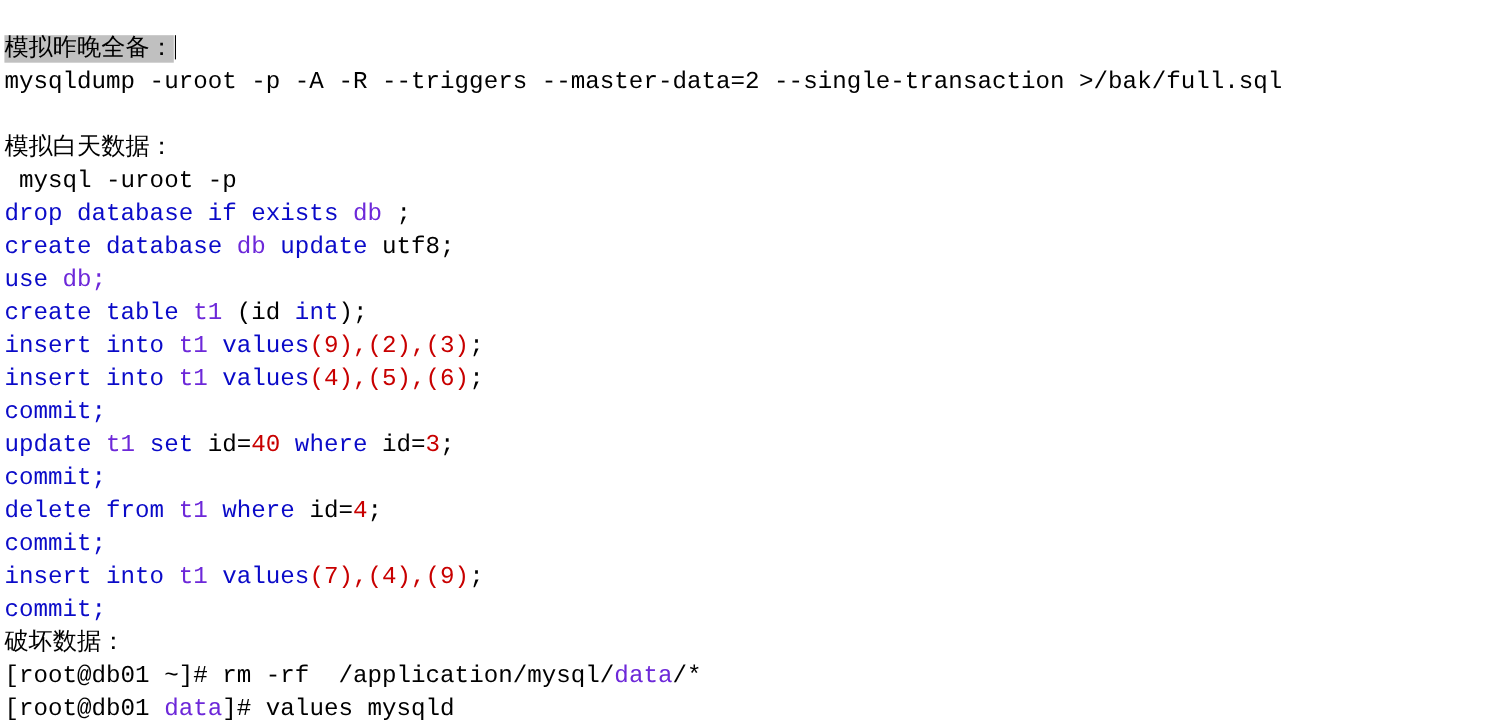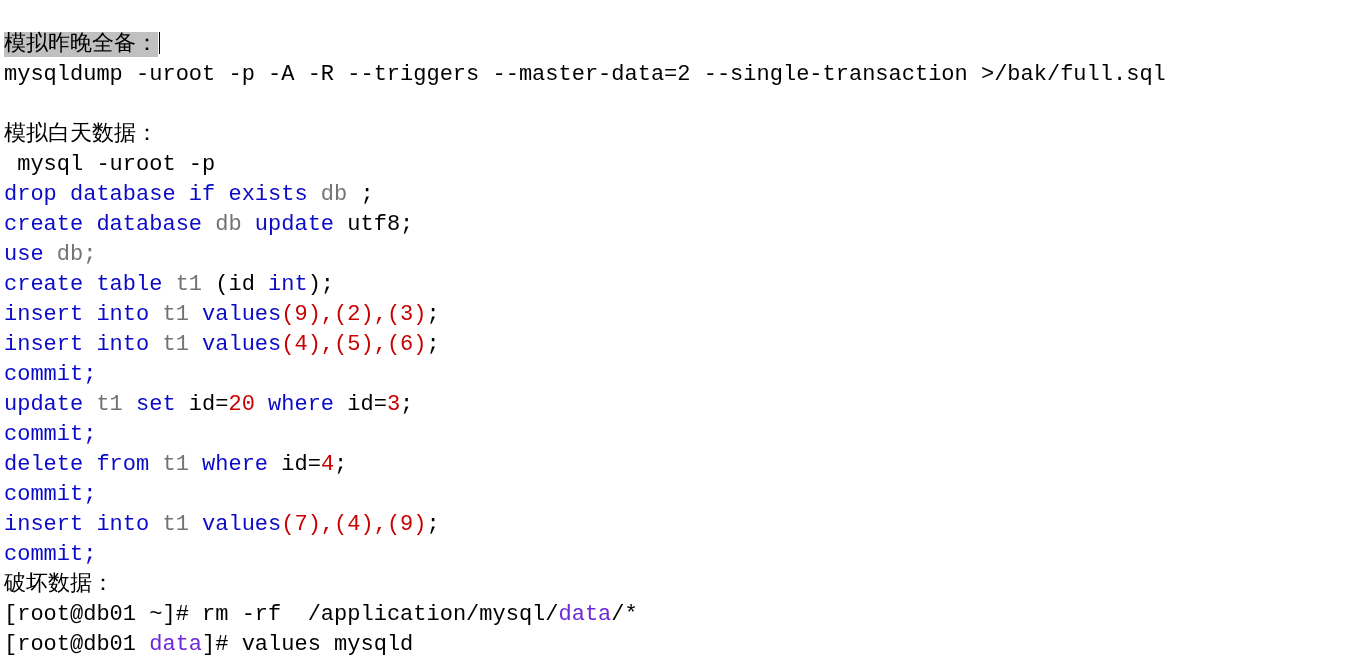--- a/index.html
+++ b/index.html
@@ -15,41 +15,41 @@
   }
   .hl{background:#c0c0c0;} 
   .cursor{
     display:inline-block;
     width:1px;height:22px;
     background:#000;
     vertical-align:text-top;
     margin-left:1px;
   }
   .kw{color:#0a0ac8;margin-top:12px;}   
-  .id{color:#737373;margin-top:32px;}      
+  .id{color:#6d28d9;margin-top:32px;}      
   .nm{color:#c80000;}   
   .pk{color:#6d28d9;}      
 </style>
 </head>
 <body>
 
 <div class="editor">
 <span class="hl">模拟昨晚全备：</span><span class="cursor"></span>
 <span>mysqldump -uroot -p -A -R --triggers --master-data=2 --single-transaction &gt;/bak/full.sql</span>
 
 <span>模拟白天数据：</span>
 <span> mysql -uroot -p</span>
 <span><span class="kw">drop database if exists</span> <span class="id">db</span><span> ;</span></span>
 <span><span class="kw">create database</span> <span class="id">db</span> <span class="kw">update</span> <span>utf8;</span></span>
 <span><span class="kw">use</span> <span class="id">db;</span></span>
 <span><span class="kw">create table</span> <span class="id">t1</span> <span>(id </span><span class="kw">int</span><span>);</span></span>
 <span><span class="kw">insert into</span> <span class="id">t1</span> <span class="kw">values</span><span class="nm">(9),(2),(3)</span><span>;</span></span>
 <span><span class="kw">insert into</span> <span class="id">t1</span> <span class="kw">values</span><span class="nm">(4),(5),(6)</span><span>;</span></span>
 <span class="kw">commit;</span>
-<span><span class="kw">update</span> <span class="id">t1</span> <span class="kw">set</span> <span>id=</span><span class="nm">20</span> <span class="kw">where</span> <span>id=</span><span class="nm">3</span><span>;</span></span>
+<span><span class="kw">update</span> <span class="id">t1</span> <span class="kw">set</span> <span>id=</span><span class="nm">40</span> <span class="kw">where</span> <span>id=</span><span class="nm">3</span><span>;</span></span>
 <span class="kw">commit;</span>
 <span><span class="kw">delete from</span> <span class="id">t1</span> <span class="kw">where</span> <span>id=</span><span class="nm">4</span><span>;</span></span>
 <span class="kw">commit;</span>
 <span><span class="kw">insert into</span> <span class="id">t1</span> <span class="kw">values</span><span class="nm">(7),(4),(9)</span><span>;</span></span>
 <span class="kw">commit;</span>
 <span>破坏数据：</span>
 <span><span>[root@db01 ~]# </span><span>rm -rf  /application/mysql/</span><span class="pk">data</span><span>/*</span></span>
 <span><span>[root@db01 </span><span class="pk">data</span><span>]# </span><span>values mysqld</span></span>
 </div>
 

